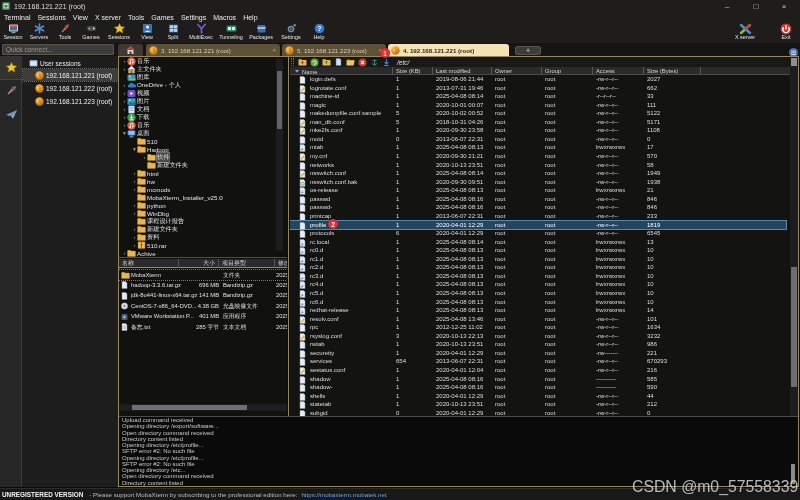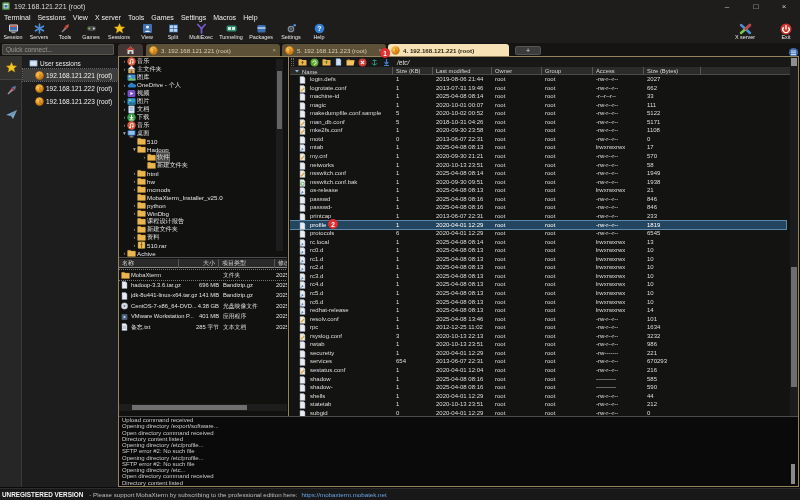--- a/index.html
+++ b/index.html
@@ -1620,13 +1620,14 @@
         <div class="thumb"></div>
       </div>
   </div>
 
   <div id="statusbar" class="abs">
     <span id="status-left">UNREGISTERED VERSION</span>
     <span id="status-mid">-  Please support MobaXterm by subscribing to the professional edition here:</span>
     <span id="status-link">https://mobaxterm.mobatek.net</span>
   </div>
 
+  <div id="watermark" class="abs">CSDN @m0_57558339</div>
 </div>
 
 </body></html>

